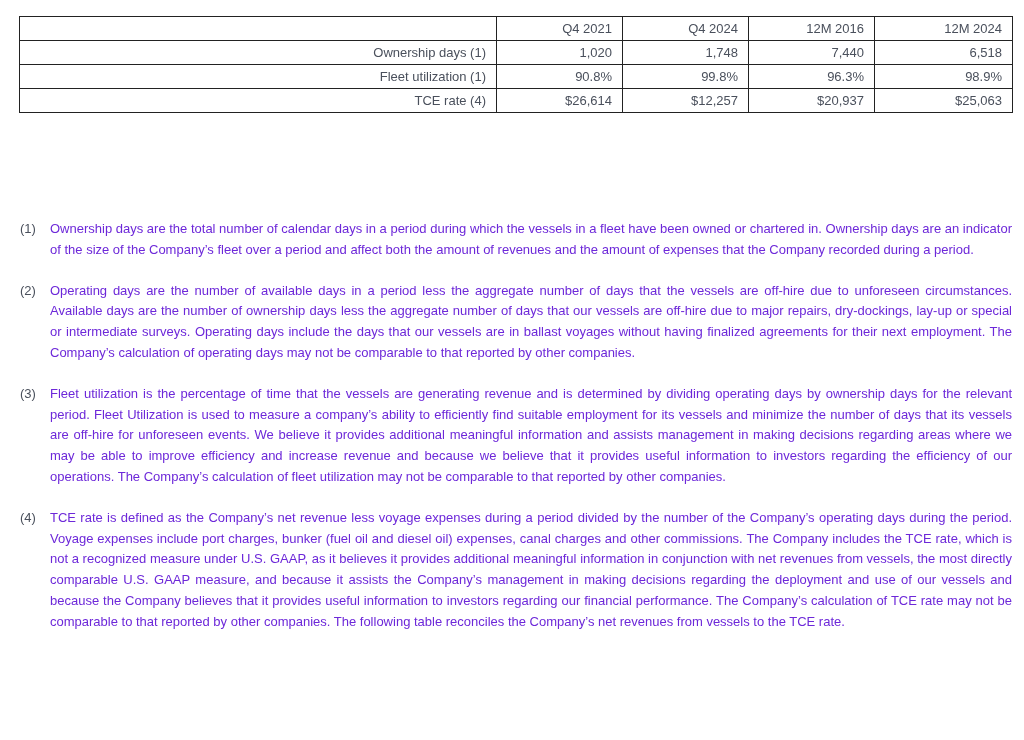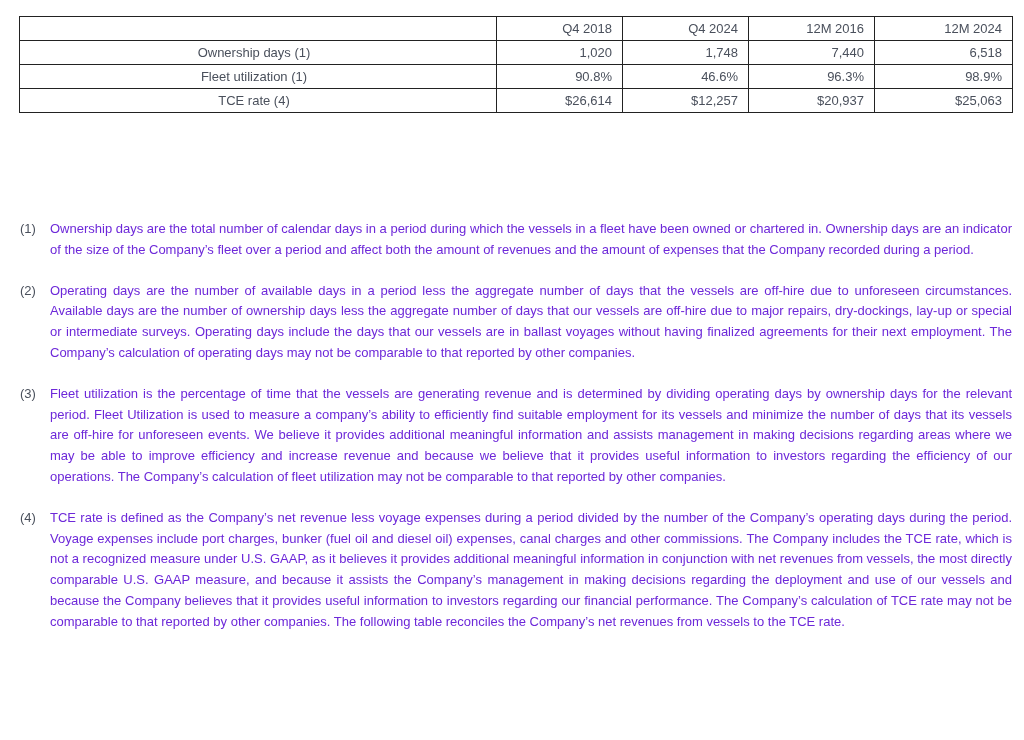--- a/index.html
+++ b/index.html
@@ -31,21 +31,21 @@
       font-weight: normal;
       font-size: 13px;
       line-height: 23px;
       color: #4a505c;
       white-space: nowrap;
     }
     .kpi-table th.num, .kpi-table td.num {
       text-align: right;
     }
     .kpi-table td.label {
-      text-align: center;
+      text-align: right;
       padding-left: 2px;
     }
     col.c-label { width: 477px; }
     col.c-val { width: 126px; }
     col.c-val-last { width: 138px; }
 
     .notes {
       position: absolute;
       left: 20px;
       top: 219px;
@@ -75,38 +75,38 @@
   <colgroup>
     <col class="c-label">
     <col class="c-val">
     <col class="c-val">
     <col class="c-val">
     <col class="c-val-last">
   </colgroup>
   <thead>
     <tr>
       <th class="label"></th>
-      <th class="num">Q4 2018</th>
+      <th class="num">Q4 2021</th>
       <th class="num">Q4 2024</th>
       <th class="num">12M 2016</th>
       <th class="num">12M 2024</th>
     </tr>
   </thead>
   <tbody>
     <tr>
       <td class="label">Ownership days (1)</td>
       <td class="num">1,020</td>
       <td class="num">1,748</td>
       <td class="num">7,440</td>
       <td class="num">6,518</td>
     </tr>
     <tr>
       <td class="label">Fleet utilization (1)</td>
       <td class="num">90.8%</td>
-      <td class="num">46.6%</td>
+      <td class="num">99.8%</td>
       <td class="num">96.3%</td>
       <td class="num">98.9%</td>
     </tr>
     <tr>
       <td class="label">TCE rate (4)</td>
       <td class="num">$26,614</td>
       <td class="num">$12,257</td>
       <td class="num">$20,937</td>
       <td class="num">$25,063</td>
     </tr>

